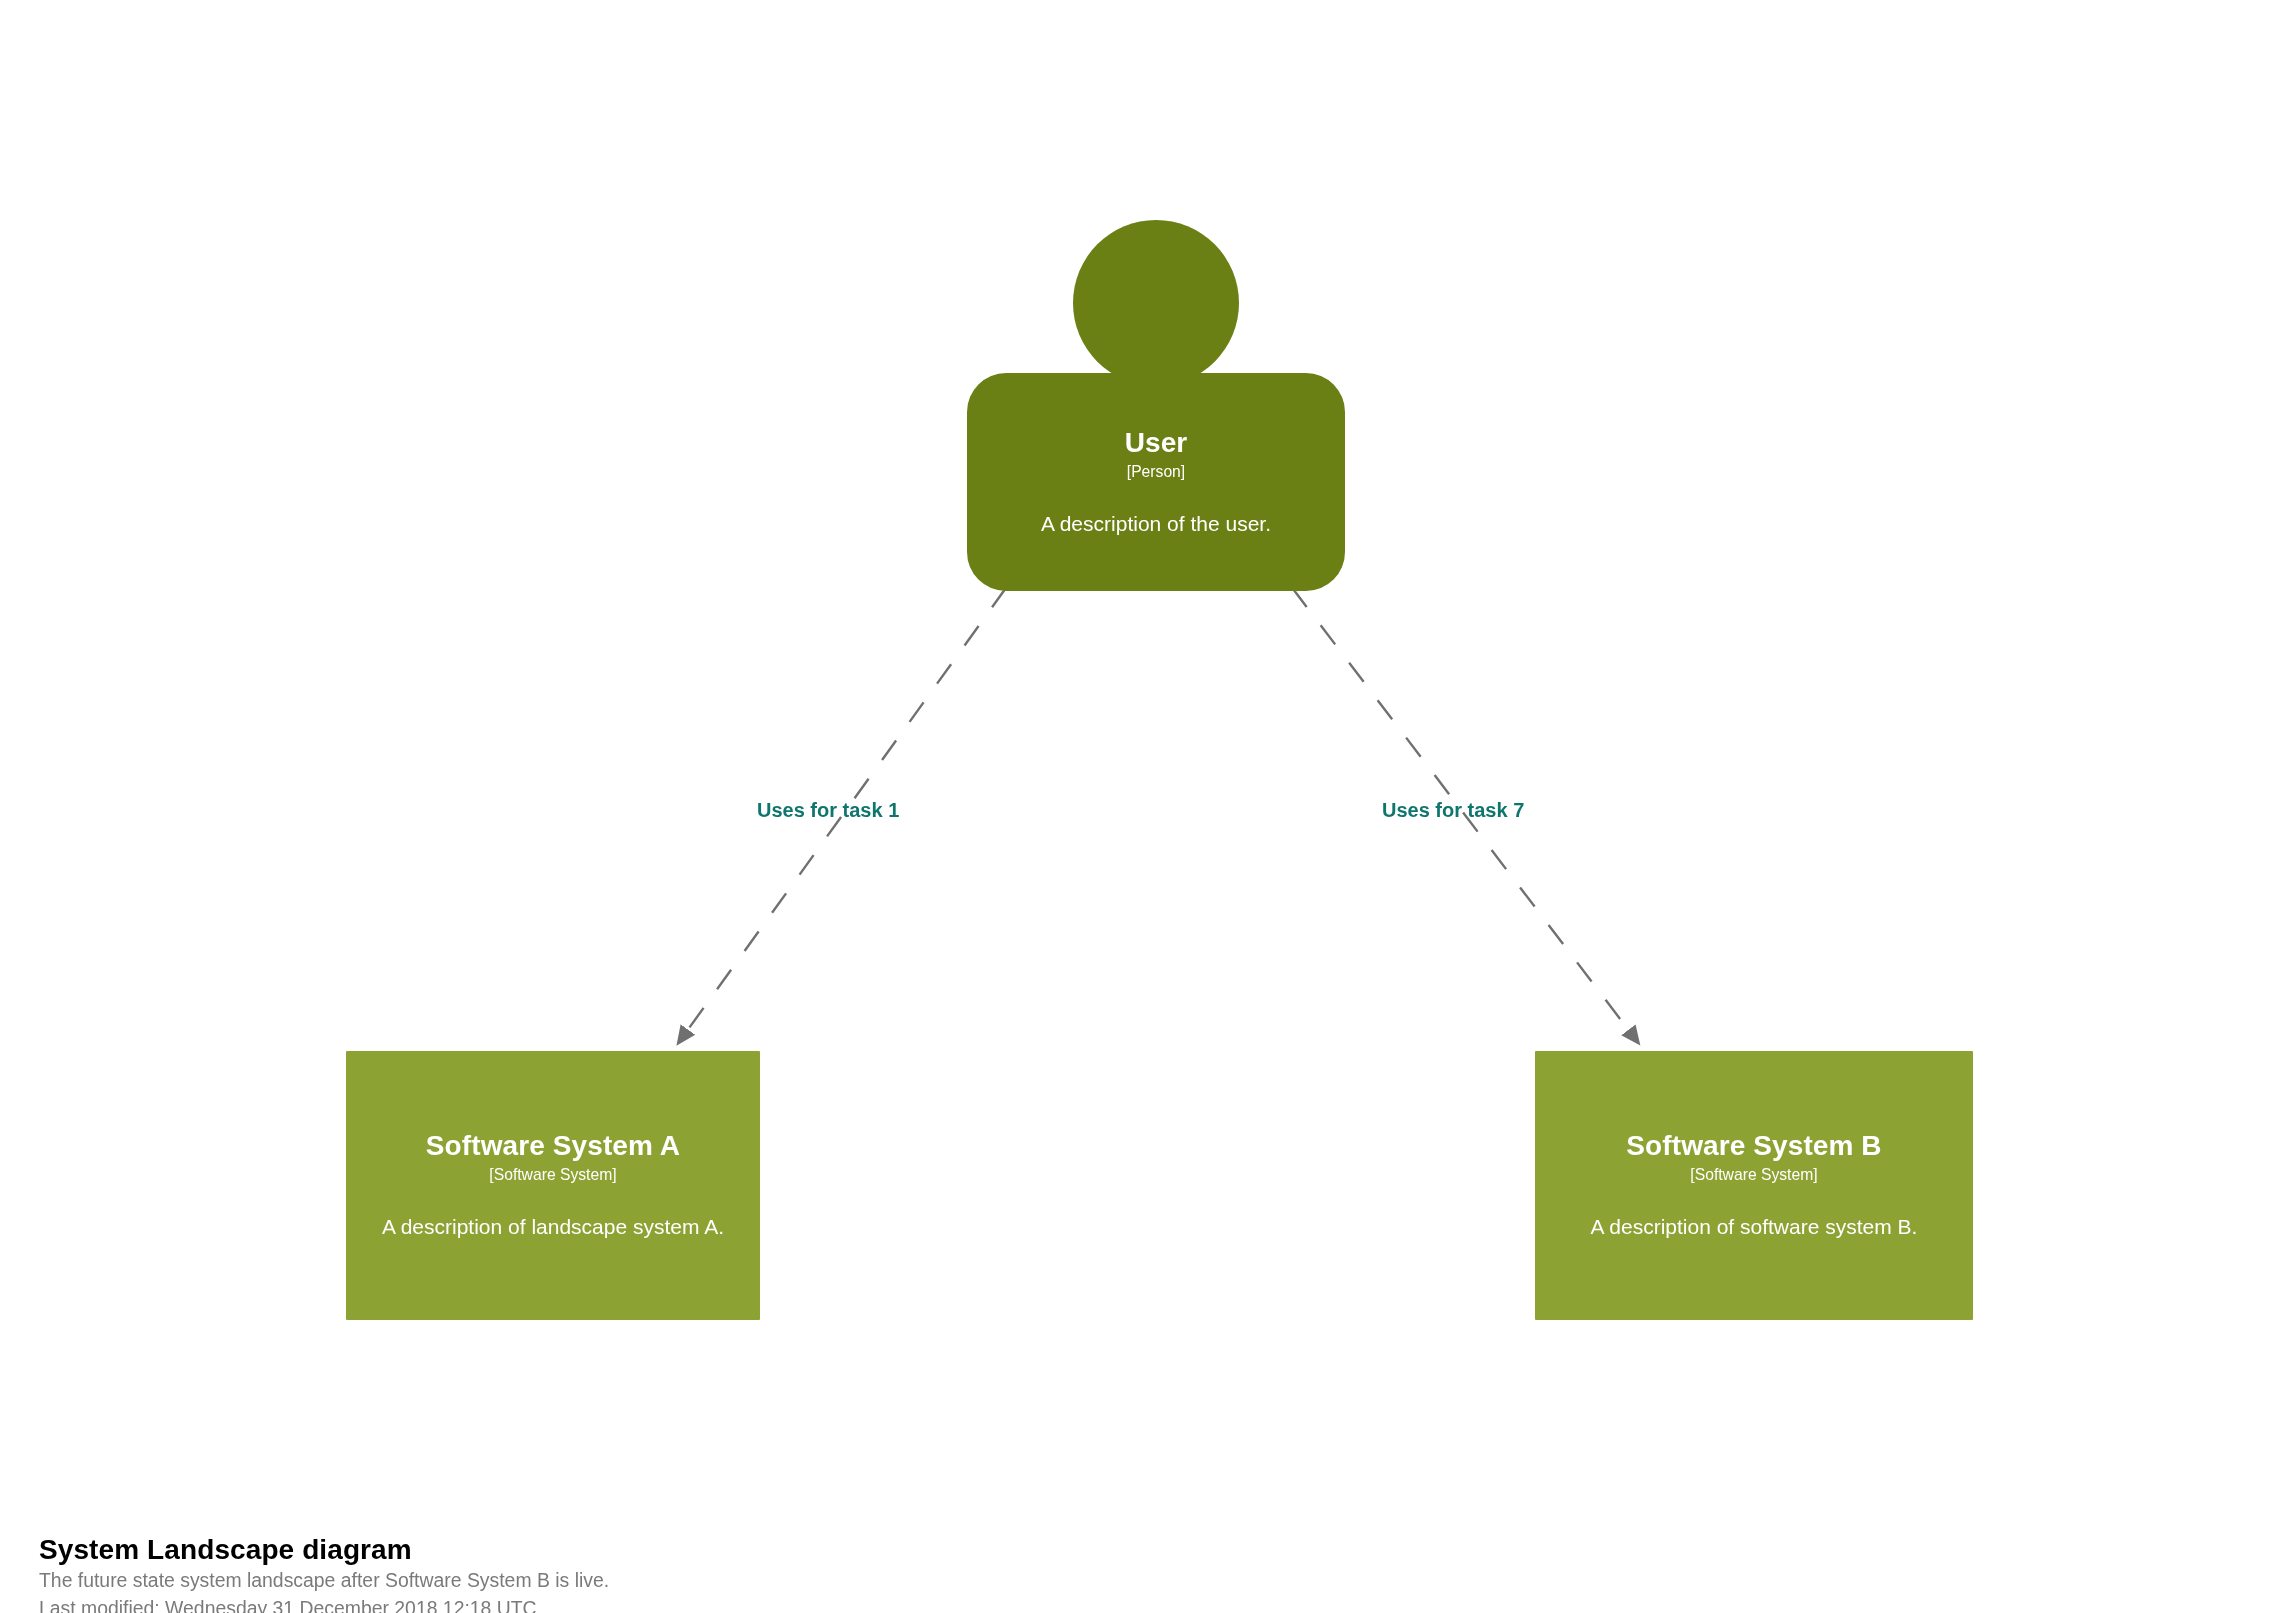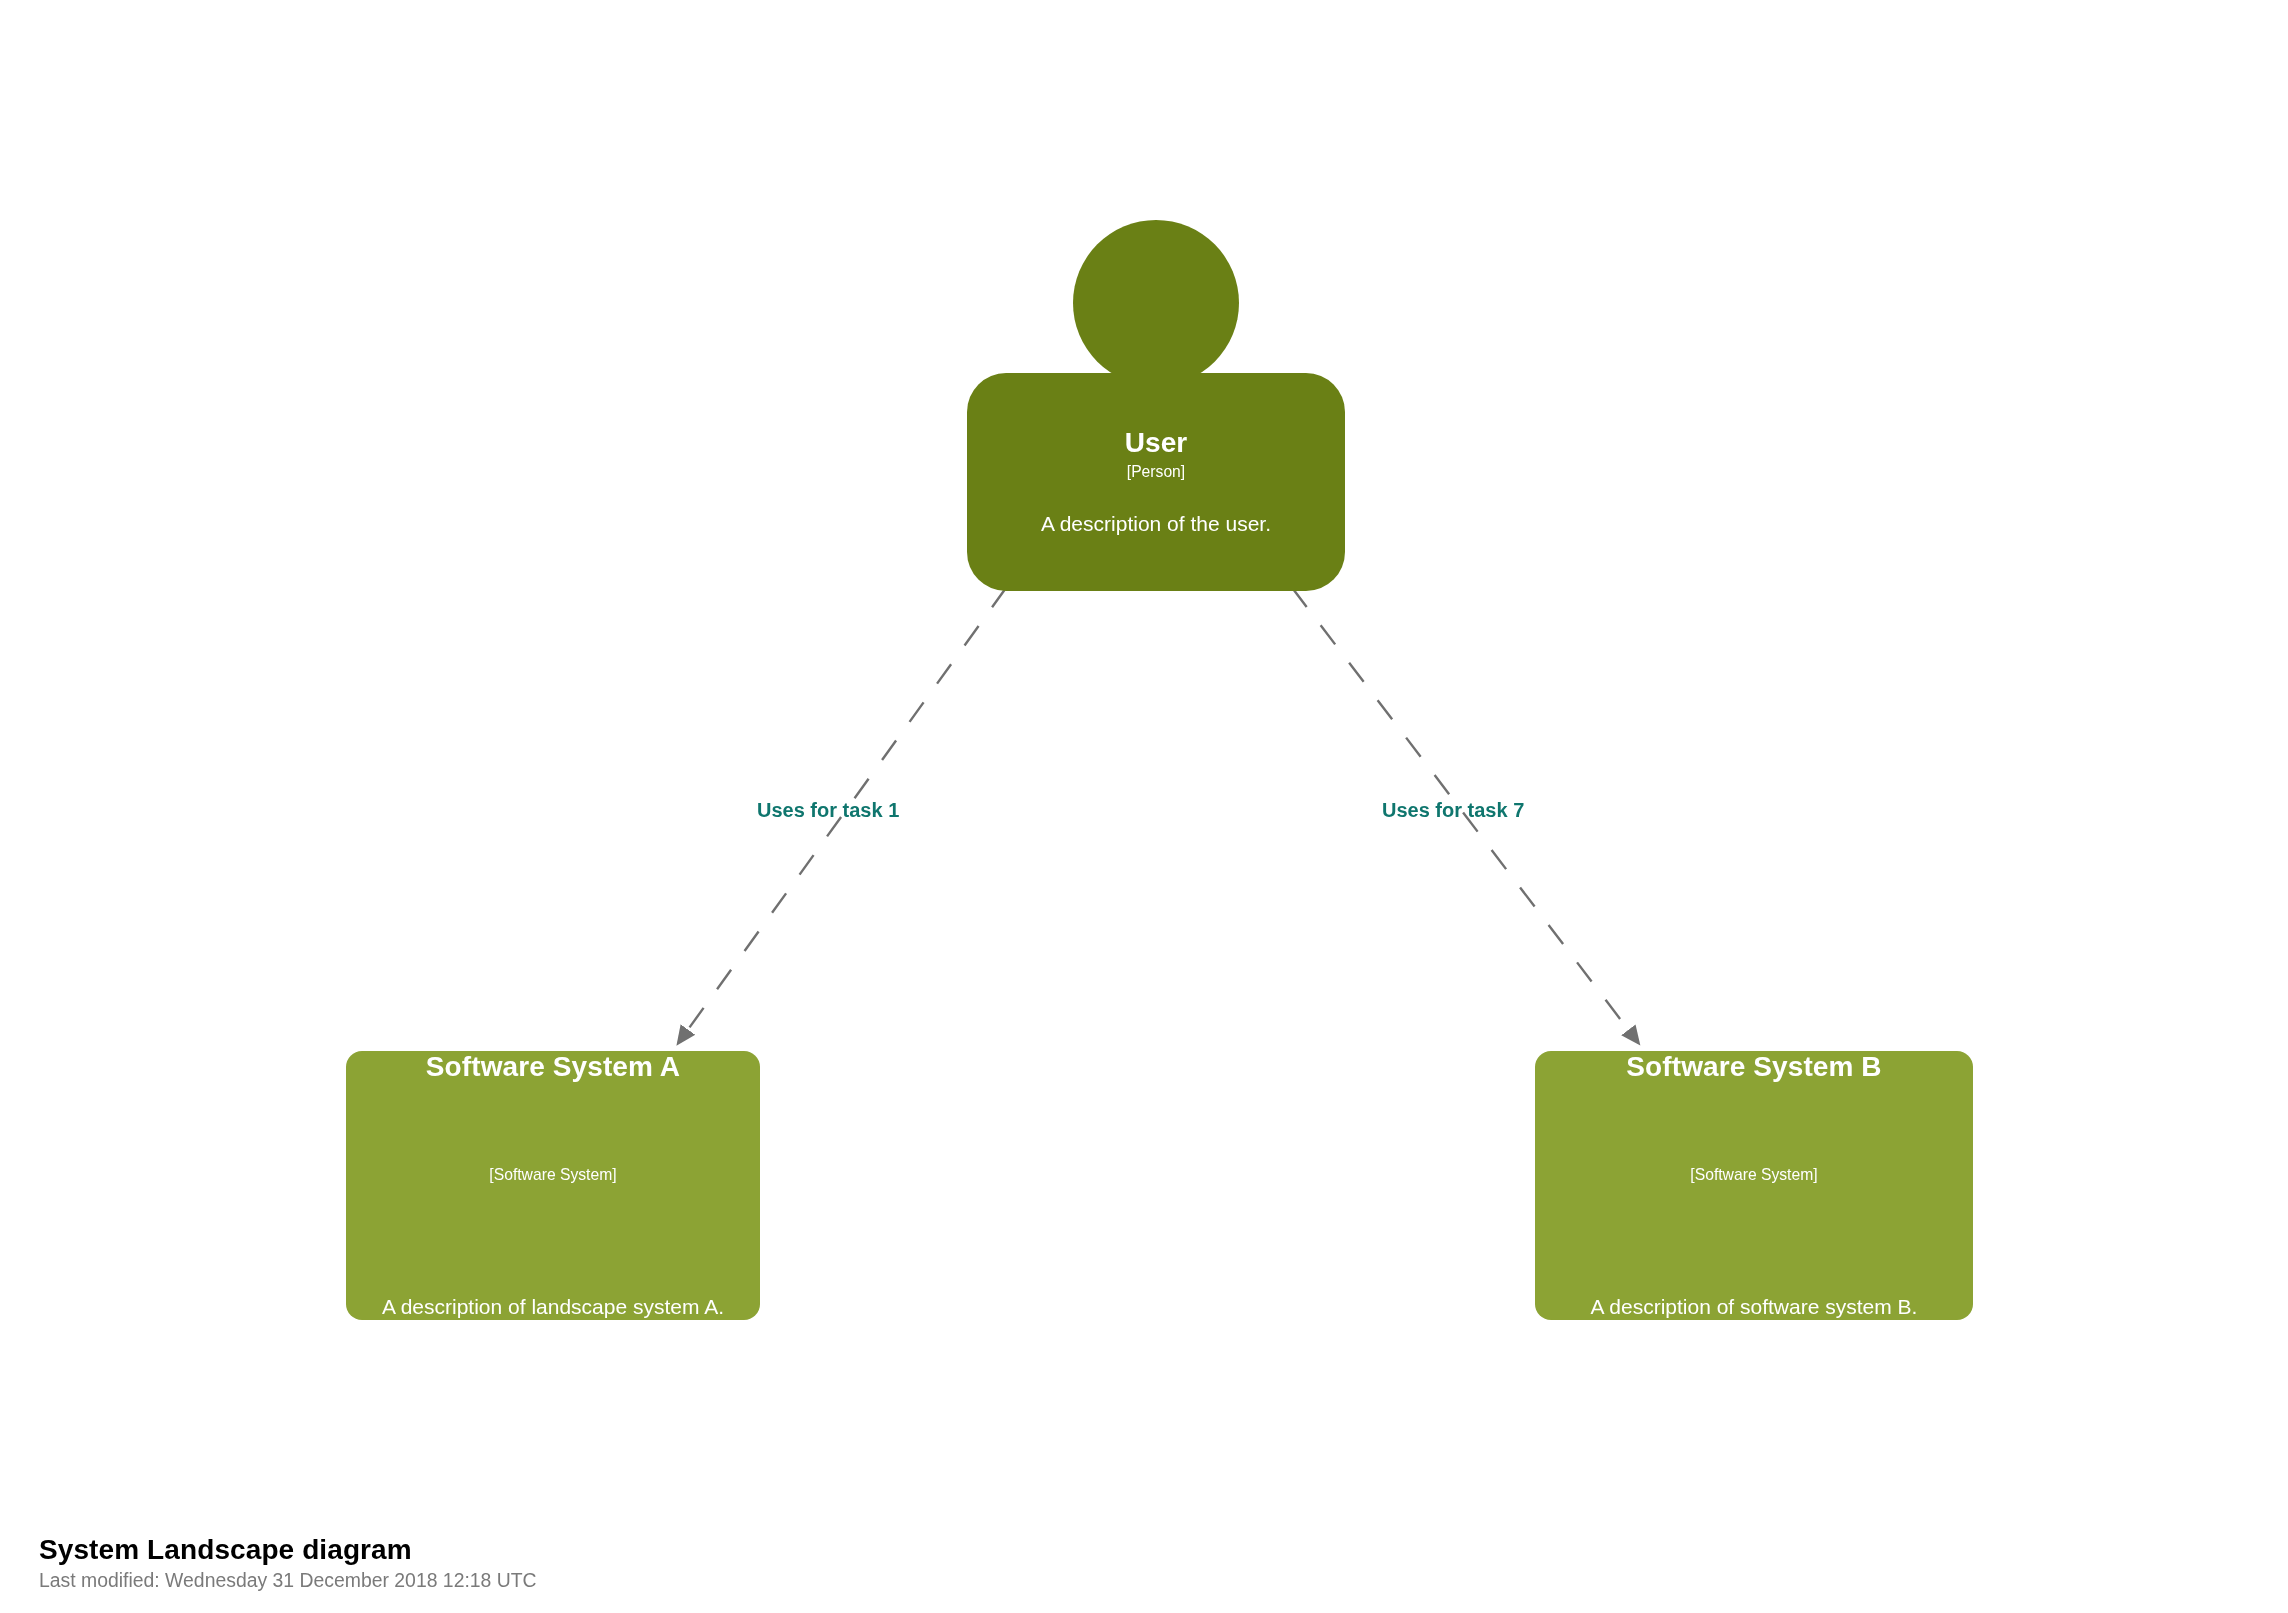--- a/index.html
+++ b/index.html
@@ -88,25 +88,25 @@
     margin-top: 28px;
     padding: 0 16.6px;
   }
 
   
   .sysbox {
     position: absolute;
     top: 1027px;
     height: 269px;
     background: #8ca334;
-    border-radius: 16px;
+    border-radius: 1px;
     display: flex;
     flex-direction: column;
     align-items: center;
-    justify-content: space-between;
+    justify-content: center;
     text-align: center;
     color: #ffffff;
     box-sizing: border-box;
   }
   #sys-a { left: 346px;  width: 414px; }
   #sys-b { left: 1535px; width: 438px; }
   .sys-name {
     font-size: 28px;
     font-weight: bold;
     line-height: 1.15;
@@ -196,17 +196,18 @@
     <div class="sys-name">Software System B</div>
     <div class="sys-type">[Software System]</div>
     <div class="sys-desc">A description of software system B.</div>
   </div>
 
   <div class="edge-label" id="edge-label-1">Uses for task 1</div>
   <div class="edge-label" id="edge-label-2">Uses for task 7</div>
 
   <div id="footer">
     <div id="footer-title">System Landscape diagram</div>
+    <div class="footer-sub">The future state system landscape after Software System B is live.</div>
     <div class="footer-sub">Last modified: Wednesday 31 December 2018 12:18 UTC</div>
   </div>
 
 </div>
 
 
 </body></html>

